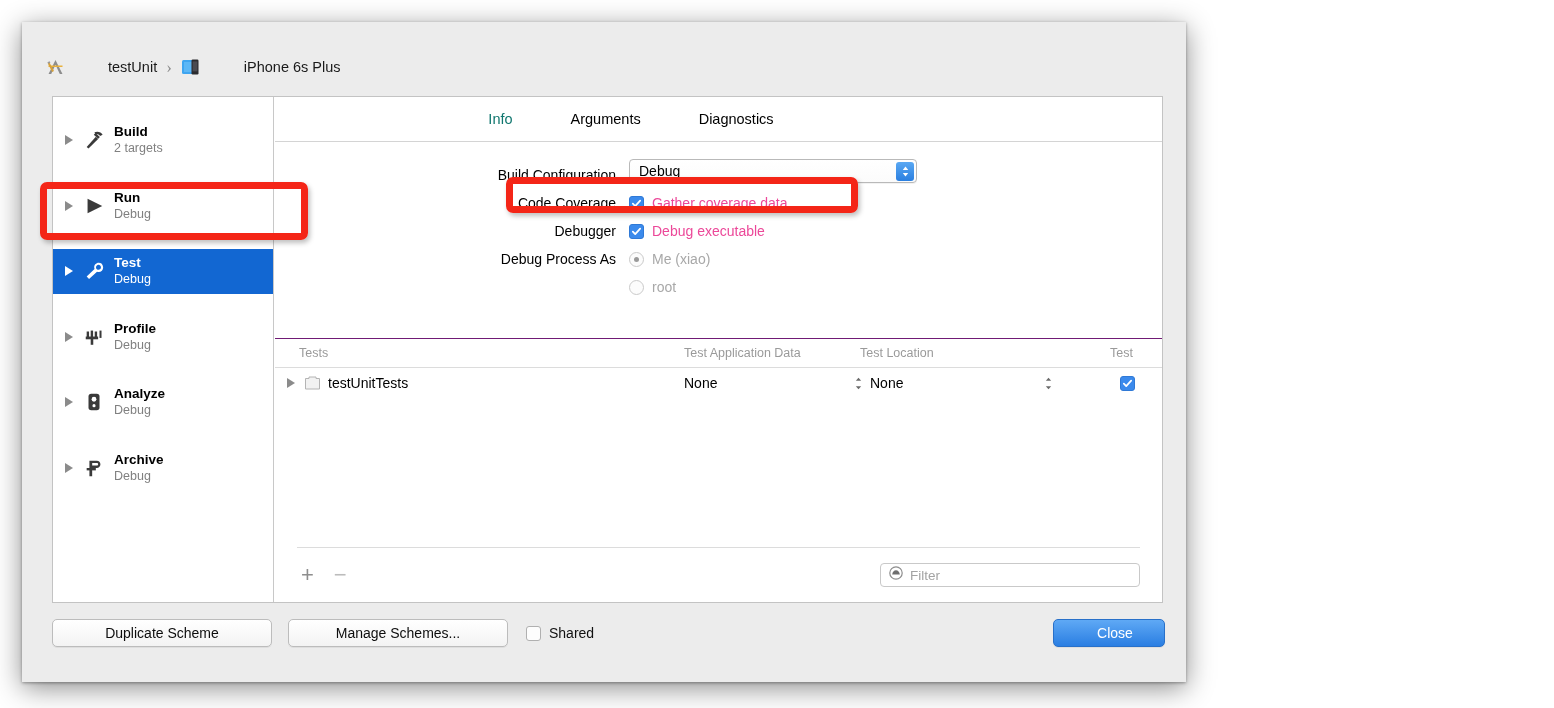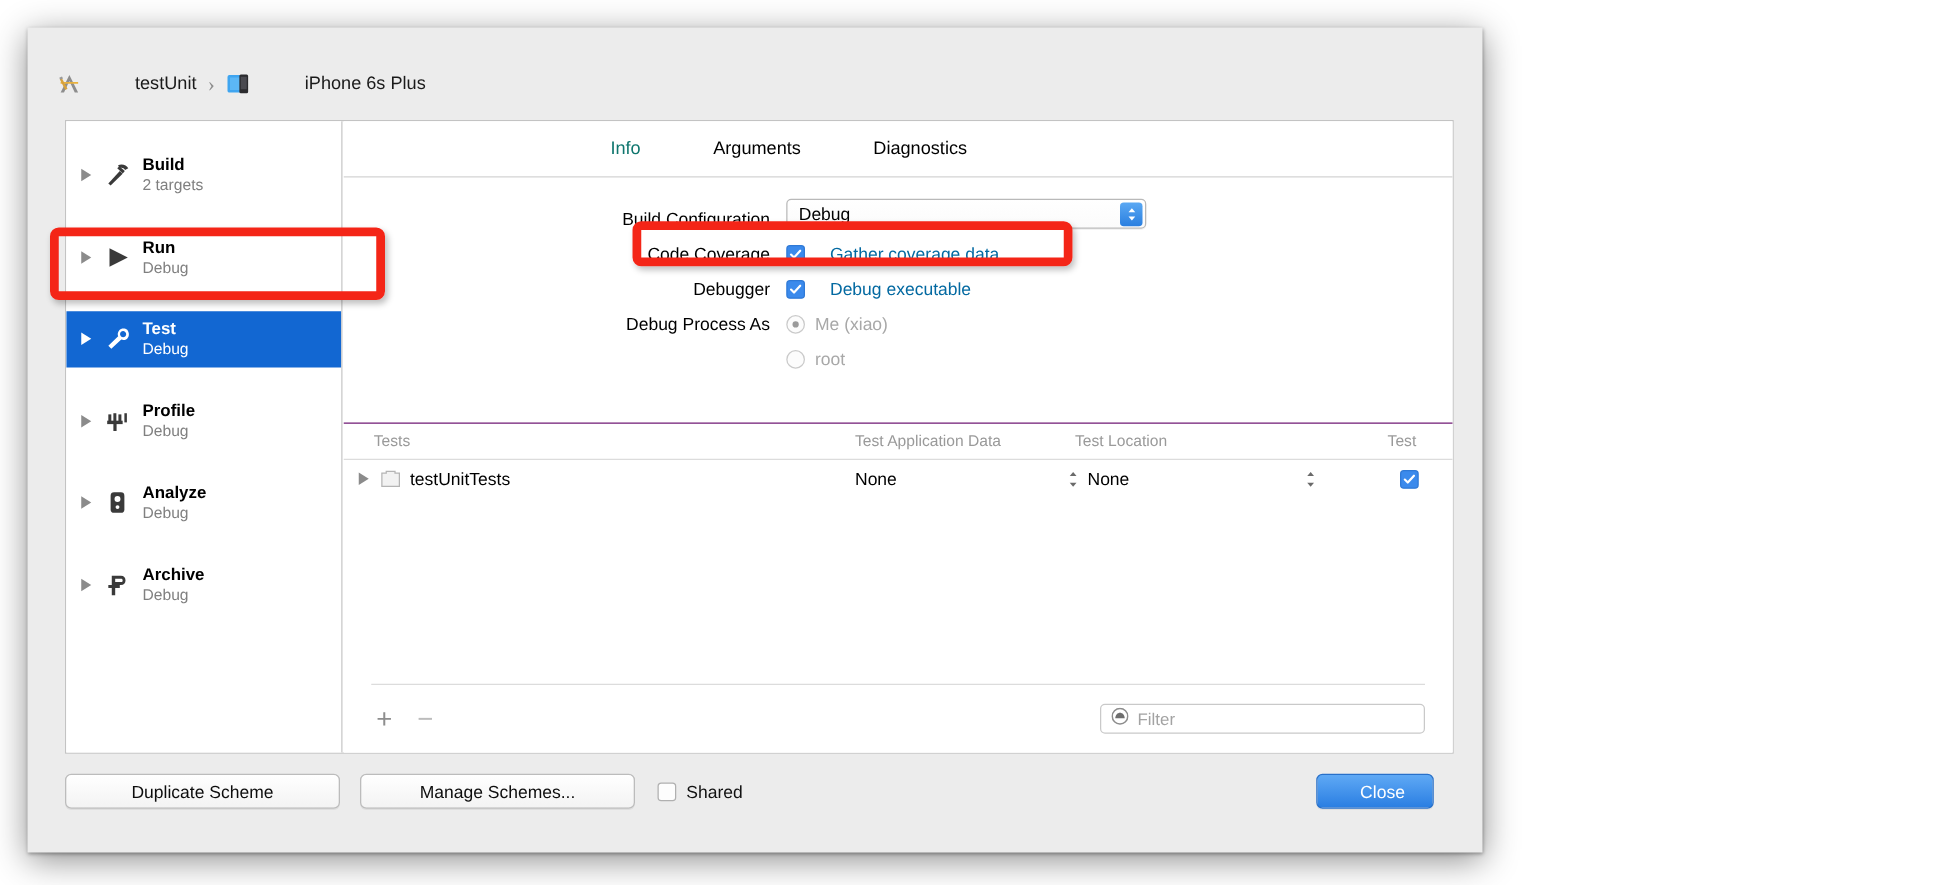--- a/index.html
+++ b/index.html
@@ -119,21 +119,21 @@
     background: linear-gradient(#5aa8f3, #2a7fe0);
     display: flex; align-items: center; justify-content: center;
   }
   .check {
     width: 15px; height: 15px; border-radius: 3px;
     background: #3b8aec; border: 1px solid #2f79d6;
     display: inline-flex; align-items: center; justify-content: center;
     flex: 0 0 15px;
   }
   .check.unchecked { background: #fdfdfd; border: 1px solid #b0b0b0; }
-  .check-label { margin-left: 20px; font-size: 14px; color: #0369a1; }
+  .check-label { margin-left: 8px; font-size: 14px; color: #ec4899; }
   .radio {
     width: 15px; height: 15px; border-radius: 50%;
     border: 1px solid #cacaca; background: #fcfcfc;
     display: inline-flex; align-items: center; justify-content: center;
     flex: 0 0 15px;
   }
   .radio .dot { width: 5px; height: 5px; border-radius: 50%; background: #9a9a9a; }
   .radio-label { margin-left: 8px; font-size: 14px; color: #a8a8a8; }
 
   
@@ -198,21 +198,21 @@
     position: absolute;
   }
   #btn-duplicate { left: 30px; top: 597px; width: 220px; }
   #btn-manage { left: 266px; top: 597px; width: 220px; }
   .shared-wrap {
     position: absolute; left: 504px; top: 597px;
     height: 28px; display: flex; align-items: center;
   }
   .shared-label { margin-left: 8px; font-size: 14px; color: #111; }
   #btn-close {
-    left: 1031px; top: 597px; width: 94px;
+    left: 1031px; top: 597px; width: 112px;
     background: linear-gradient(#5fa9f5, #2a7ee2);
     border: 1px solid #2870c9;
     color: #ffffff;
     padding-left: 12px;
   }
 
   
   .redbox {
     position: absolute;
     border: 7px solid #f42517;

